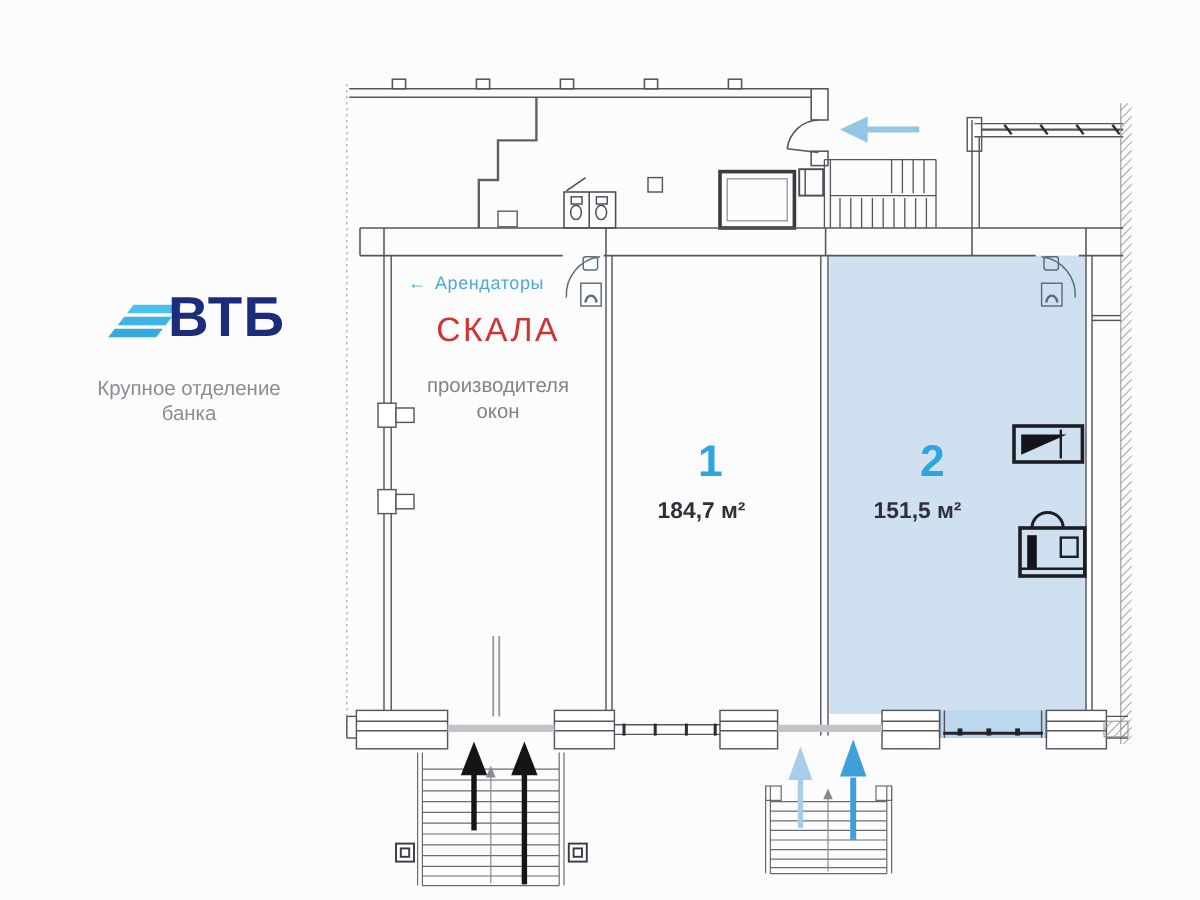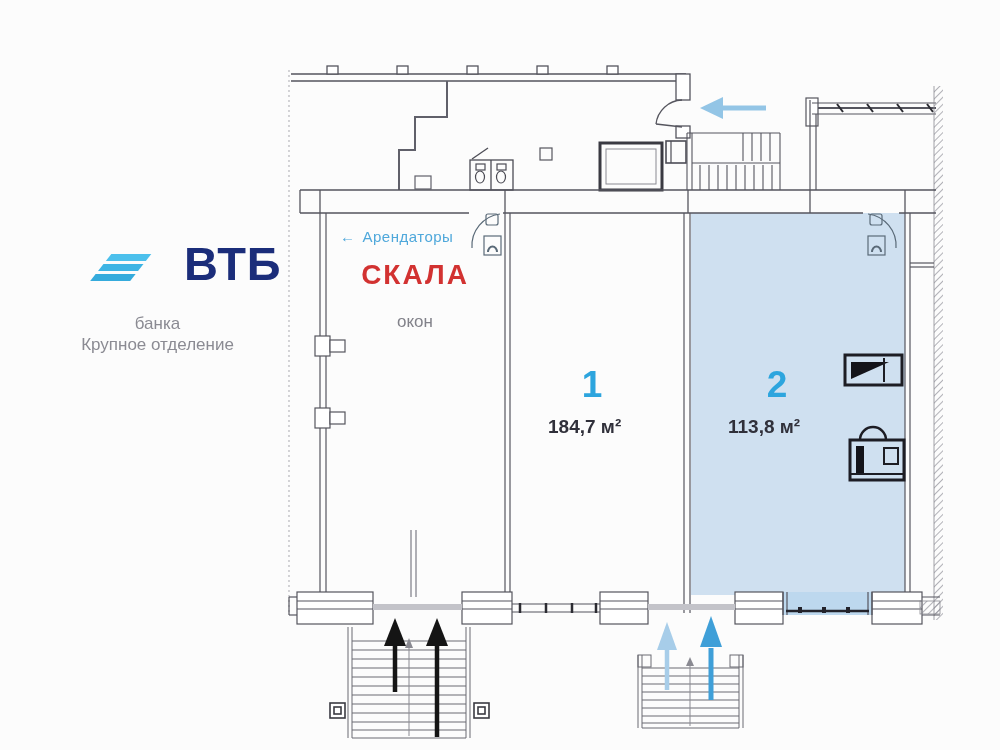--- a/index.html
+++ b/index.html
@@ -9,27 +9,27 @@
 
   .overlay{position:absolute;}
 
   
   .vtb-logo{left:92px;top:240px;width:150px;height:62px;}
   .vtb-stripes{position:absolute;left:6px;top:14px;width:46px;height:34px;transform:skewX(-38deg);}
   .vtb-stripes .bar{position:absolute;left:0;width:40px;height:7px;}
   .bar1{top:0;background:#4cc0ec;}
   .bar2{top:10px;background:#3db4e4;}
   .bar3{top:20px;background:#35abdc;}
-  .vtb-word{position:absolute;left:48px;top:-4px;font-size:47px;font-weight:bold;color:#1b2d7a;letter-spacing:1px;margin-left:44px;}
+  .vtb-word{position:absolute;left:48px;top:-4px;font-size:47px;font-weight:bold;color:#1b2d7a;letter-spacing:1px;}
   .vtb-caption{left:60px;top:313px;width:195px;text-align:center;font-size:17px;line-height:21px;color:#8b8b93;}
 
   
   .tenants-line{left:340px;top:228px;width:130px;text-align:left;font-size:15px;color:#4fa8db;letter-spacing:0.5px;}
   .tenants-line .arr{margin-right:7px;}
-  .tenant-name{left:352px;top:259px;width:126px;text-align:center;font-size:28px;font-weight:700;letter-spacing:2px;color:#d23231;}
+  .tenant-name{left:352px;top:259px;width:126px;text-align:center;font-size:28px;font-weight:400;letter-spacing:2px;color:#d23231;}
   .tenant-desc{left:332px;top:311px;width:166px;text-align:center;font-size:17px;line-height:21px;color:#82828a;}
   .unit-number{width:44px;text-align:center;font-size:37px;font-weight:bold;color:#2da5de;}
   .unit1-number{left:570px;top:364px;}
   .unit2-number{left:755px;top:364px;}
   .unit-area{width:104px;text-align:left;font-size:19px;font-weight:bold;color:#30303a;}
   .unit1-area{left:548px;top:416px;}
   .unit2-area{left:728px;top:416px;}
 </style>
 </head>
 <body>
@@ -333,31 +333,32 @@
 
   <div class="overlay vtb-logo">
     <div class="vtb-stripes">
       <div class="bar bar1"></div>
         <div class="bar bar2"></div>
         <div class="bar bar3"></div>
     </div>
     <div class="vtb-word">ВТБ</div>
   </div>
   <div class="overlay vtb-caption">
+    <div>Крупное отделение</div>
     <div>банка</div>
-    <div>Крупное отделение</div>
   </div>
 
   <div class="overlay tenants-line">
     <span class="arr">←</span><span>Арендаторы</span>
   </div>
 
   <div class="overlay tenant-name">СКАЛА</div>
   <div class="overlay tenant-desc">
+    <div>производителя</div>
     <div>окон</div>
   </div>
 
   <div class="overlay unit-number unit1-number">1</div>
   <div class="overlay unit-area unit1-area">184,7 м²</div>
   <div class="overlay unit-number unit2-number">2</div>
-  <div class="overlay unit-area unit2-area">113,8 м²</div>
+  <div class="overlay unit-area unit2-area">151,5 м²</div>
 
 </div>
 
 </body></html>

